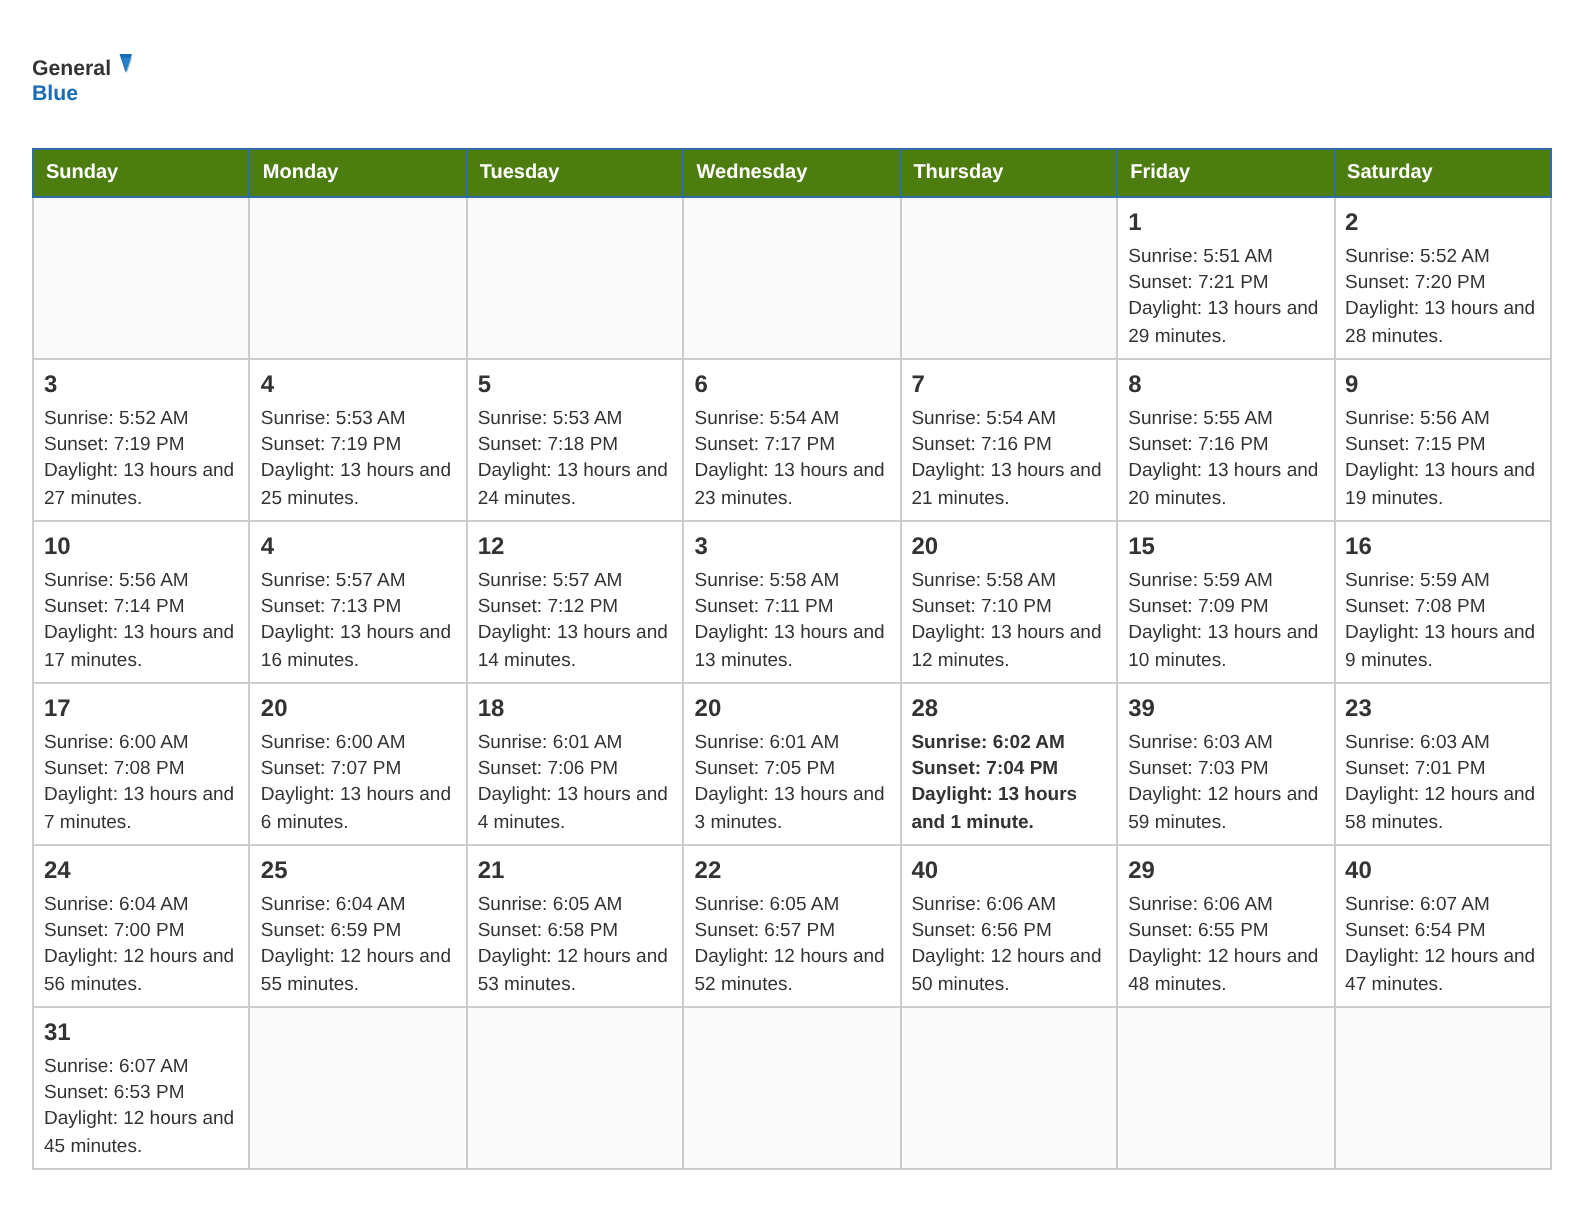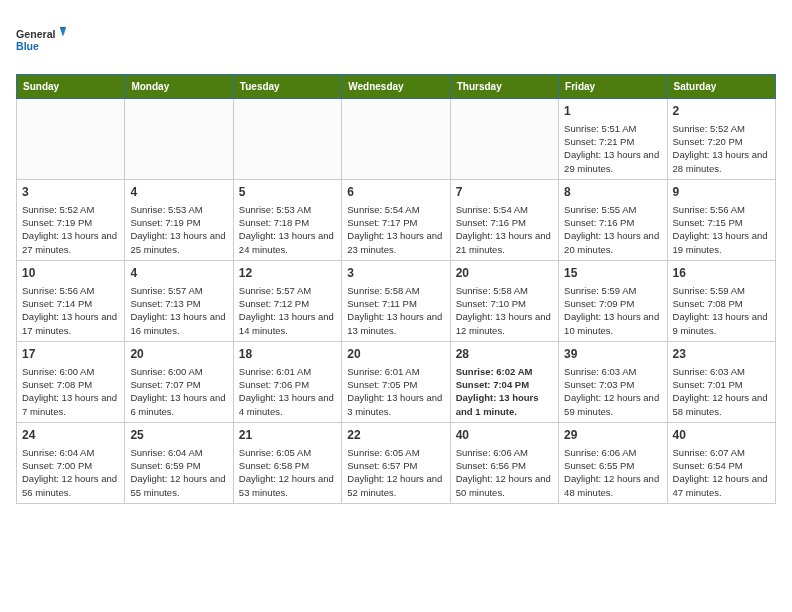--- a/index.html
+++ b/index.html
@@ -290,14 +290,28 @@
 Sunset: 6:55 PM
 Daylight: 12 hours and 48 minutes.</div>
         </td>
         <td>
           <span class="day-number">40</span>
           <div class="day-info" style="white-space: pre-line;">Sunrise: 6:07 AM
 Sunset: 6:54 PM
 Daylight: 12 hours and 47 minutes.</div>
         </td>
       </tr>
+      <tr>
+        <td>
+          <span class="day-number">31</span>
+          <div class="day-info" style="white-space: pre-line;">Sunrise: 6:07 AM
+Sunset: 6:53 PM
+Daylight: 12 hours and 45 minutes.</div>
+        </td>
+        <td class="empty-cell"></td>
+        <td class="empty-cell"></td>
+        <td class="empty-cell"></td>
+        <td class="empty-cell"></td>
+        <td class="empty-cell"></td>
+        <td class="empty-cell"></td>
+      </tr>
     </tbody>
 </table>
 
 </body></html>

